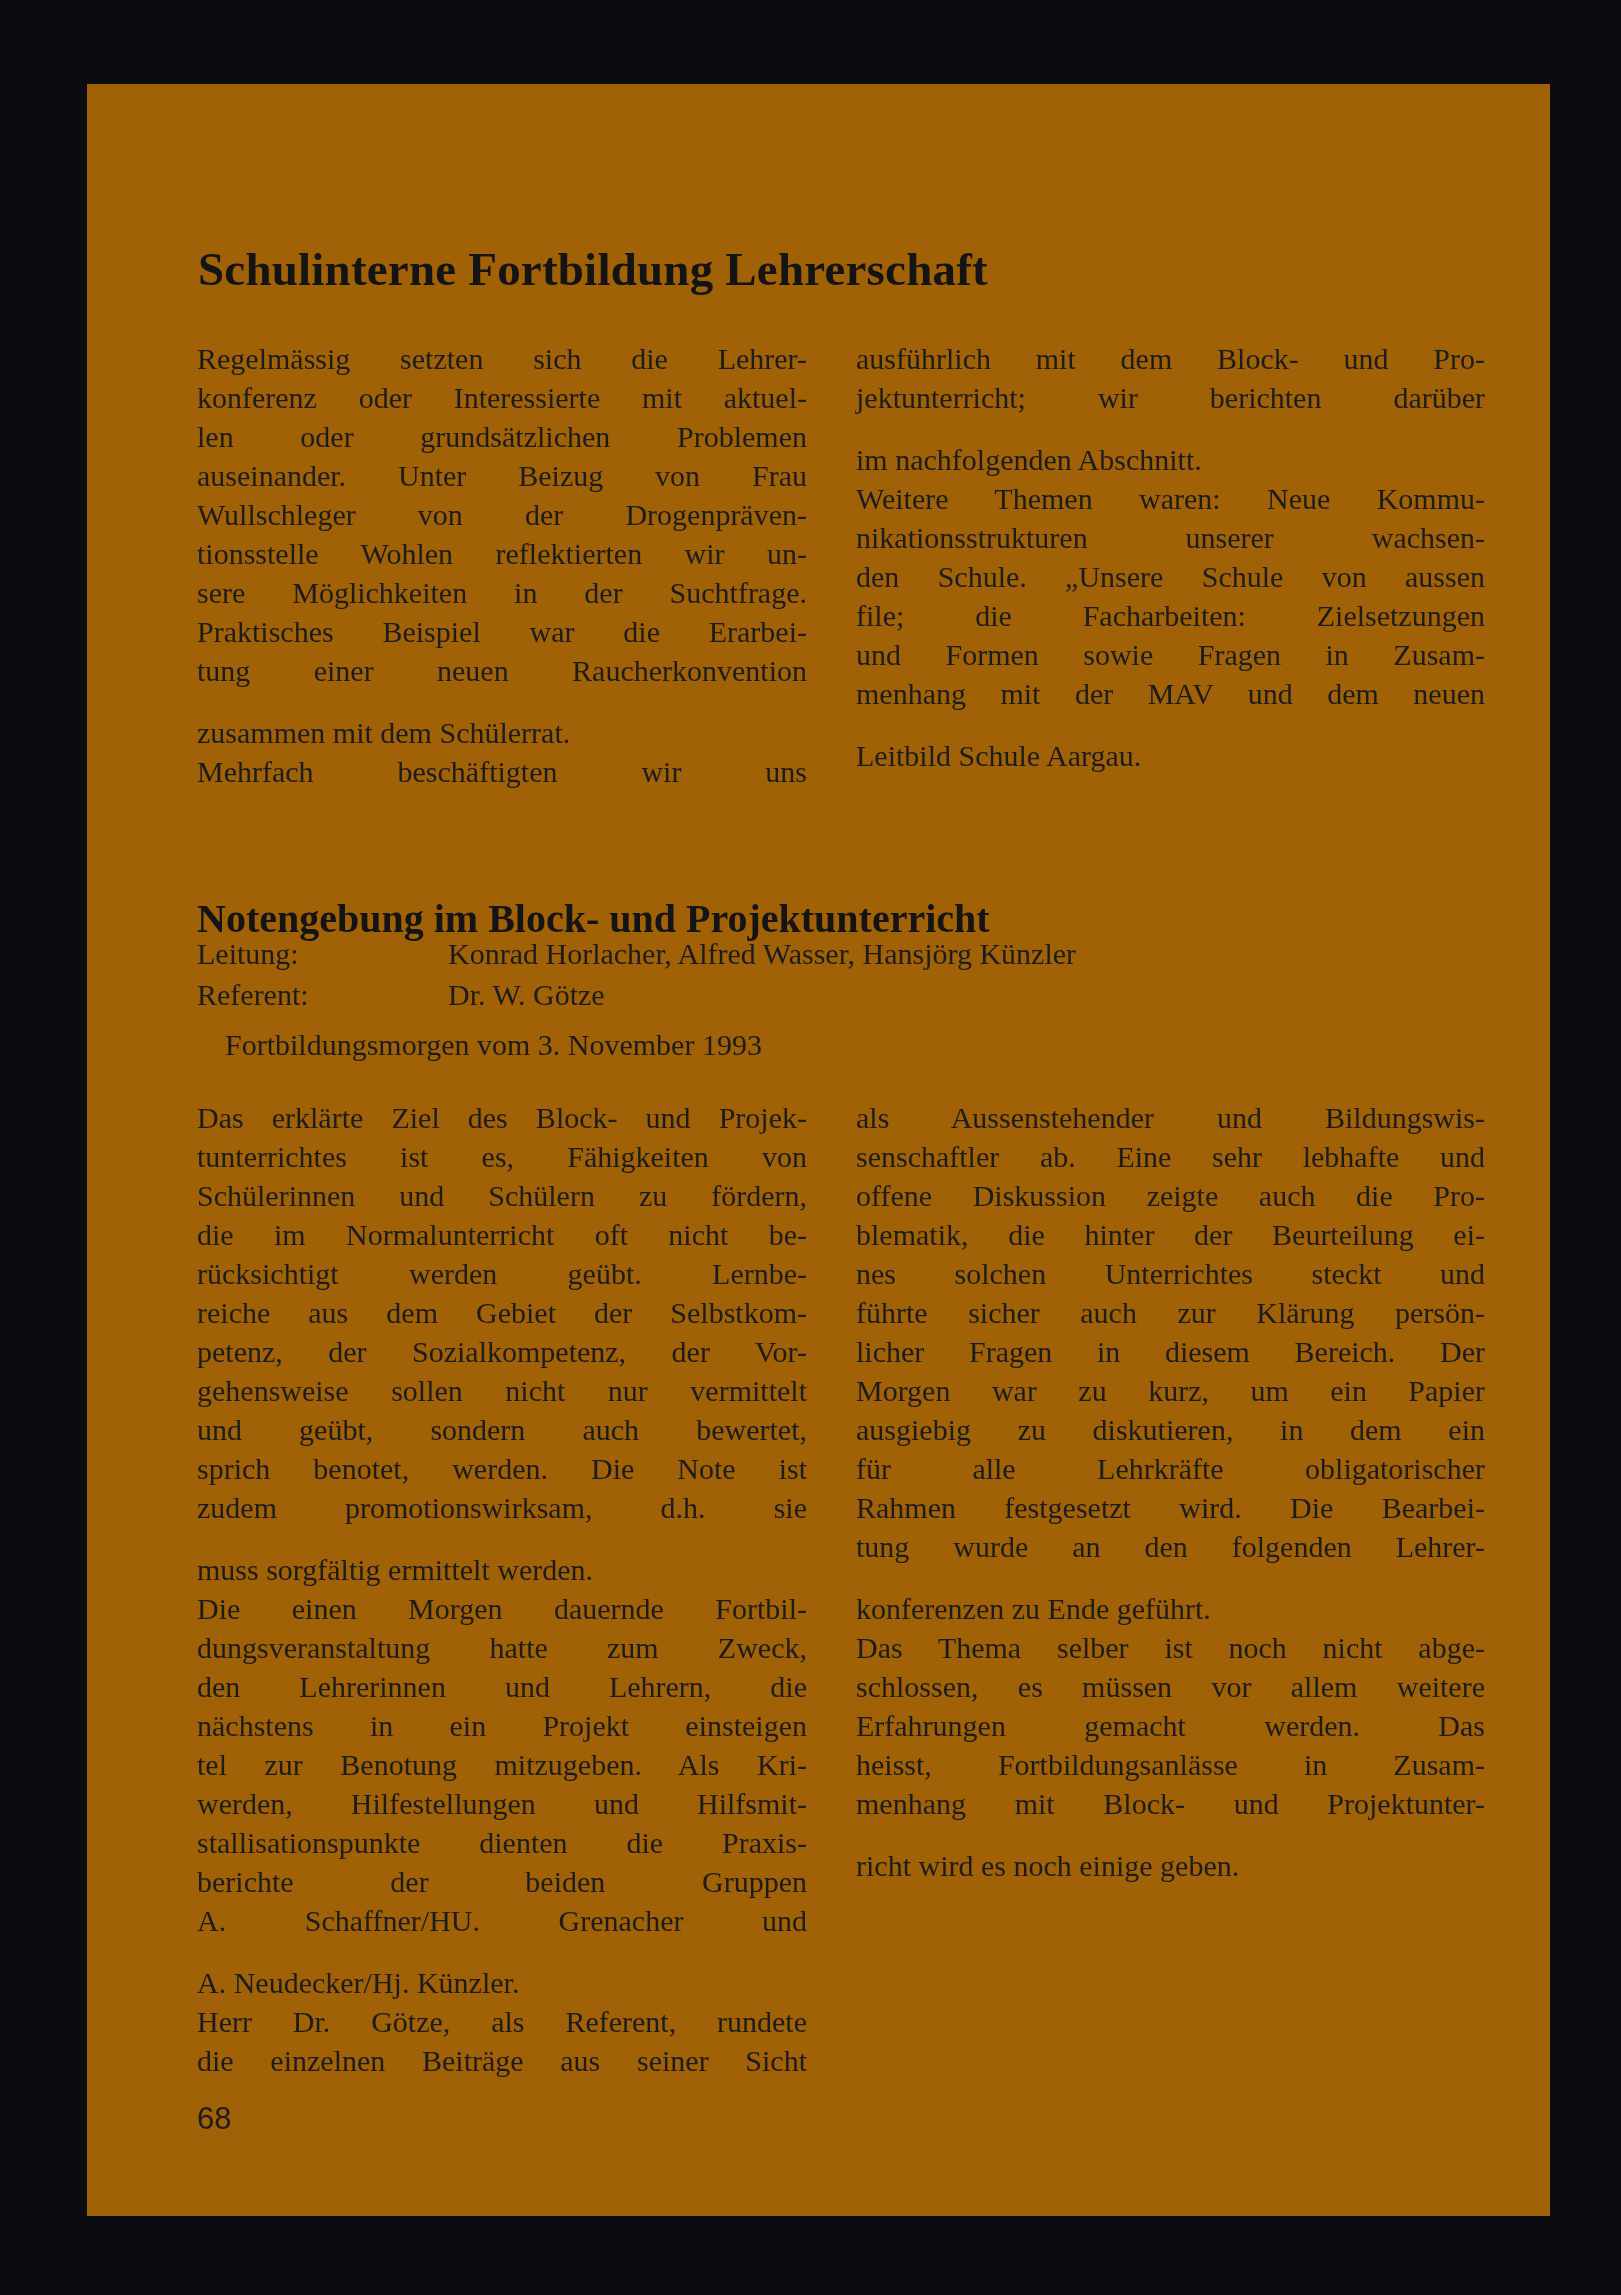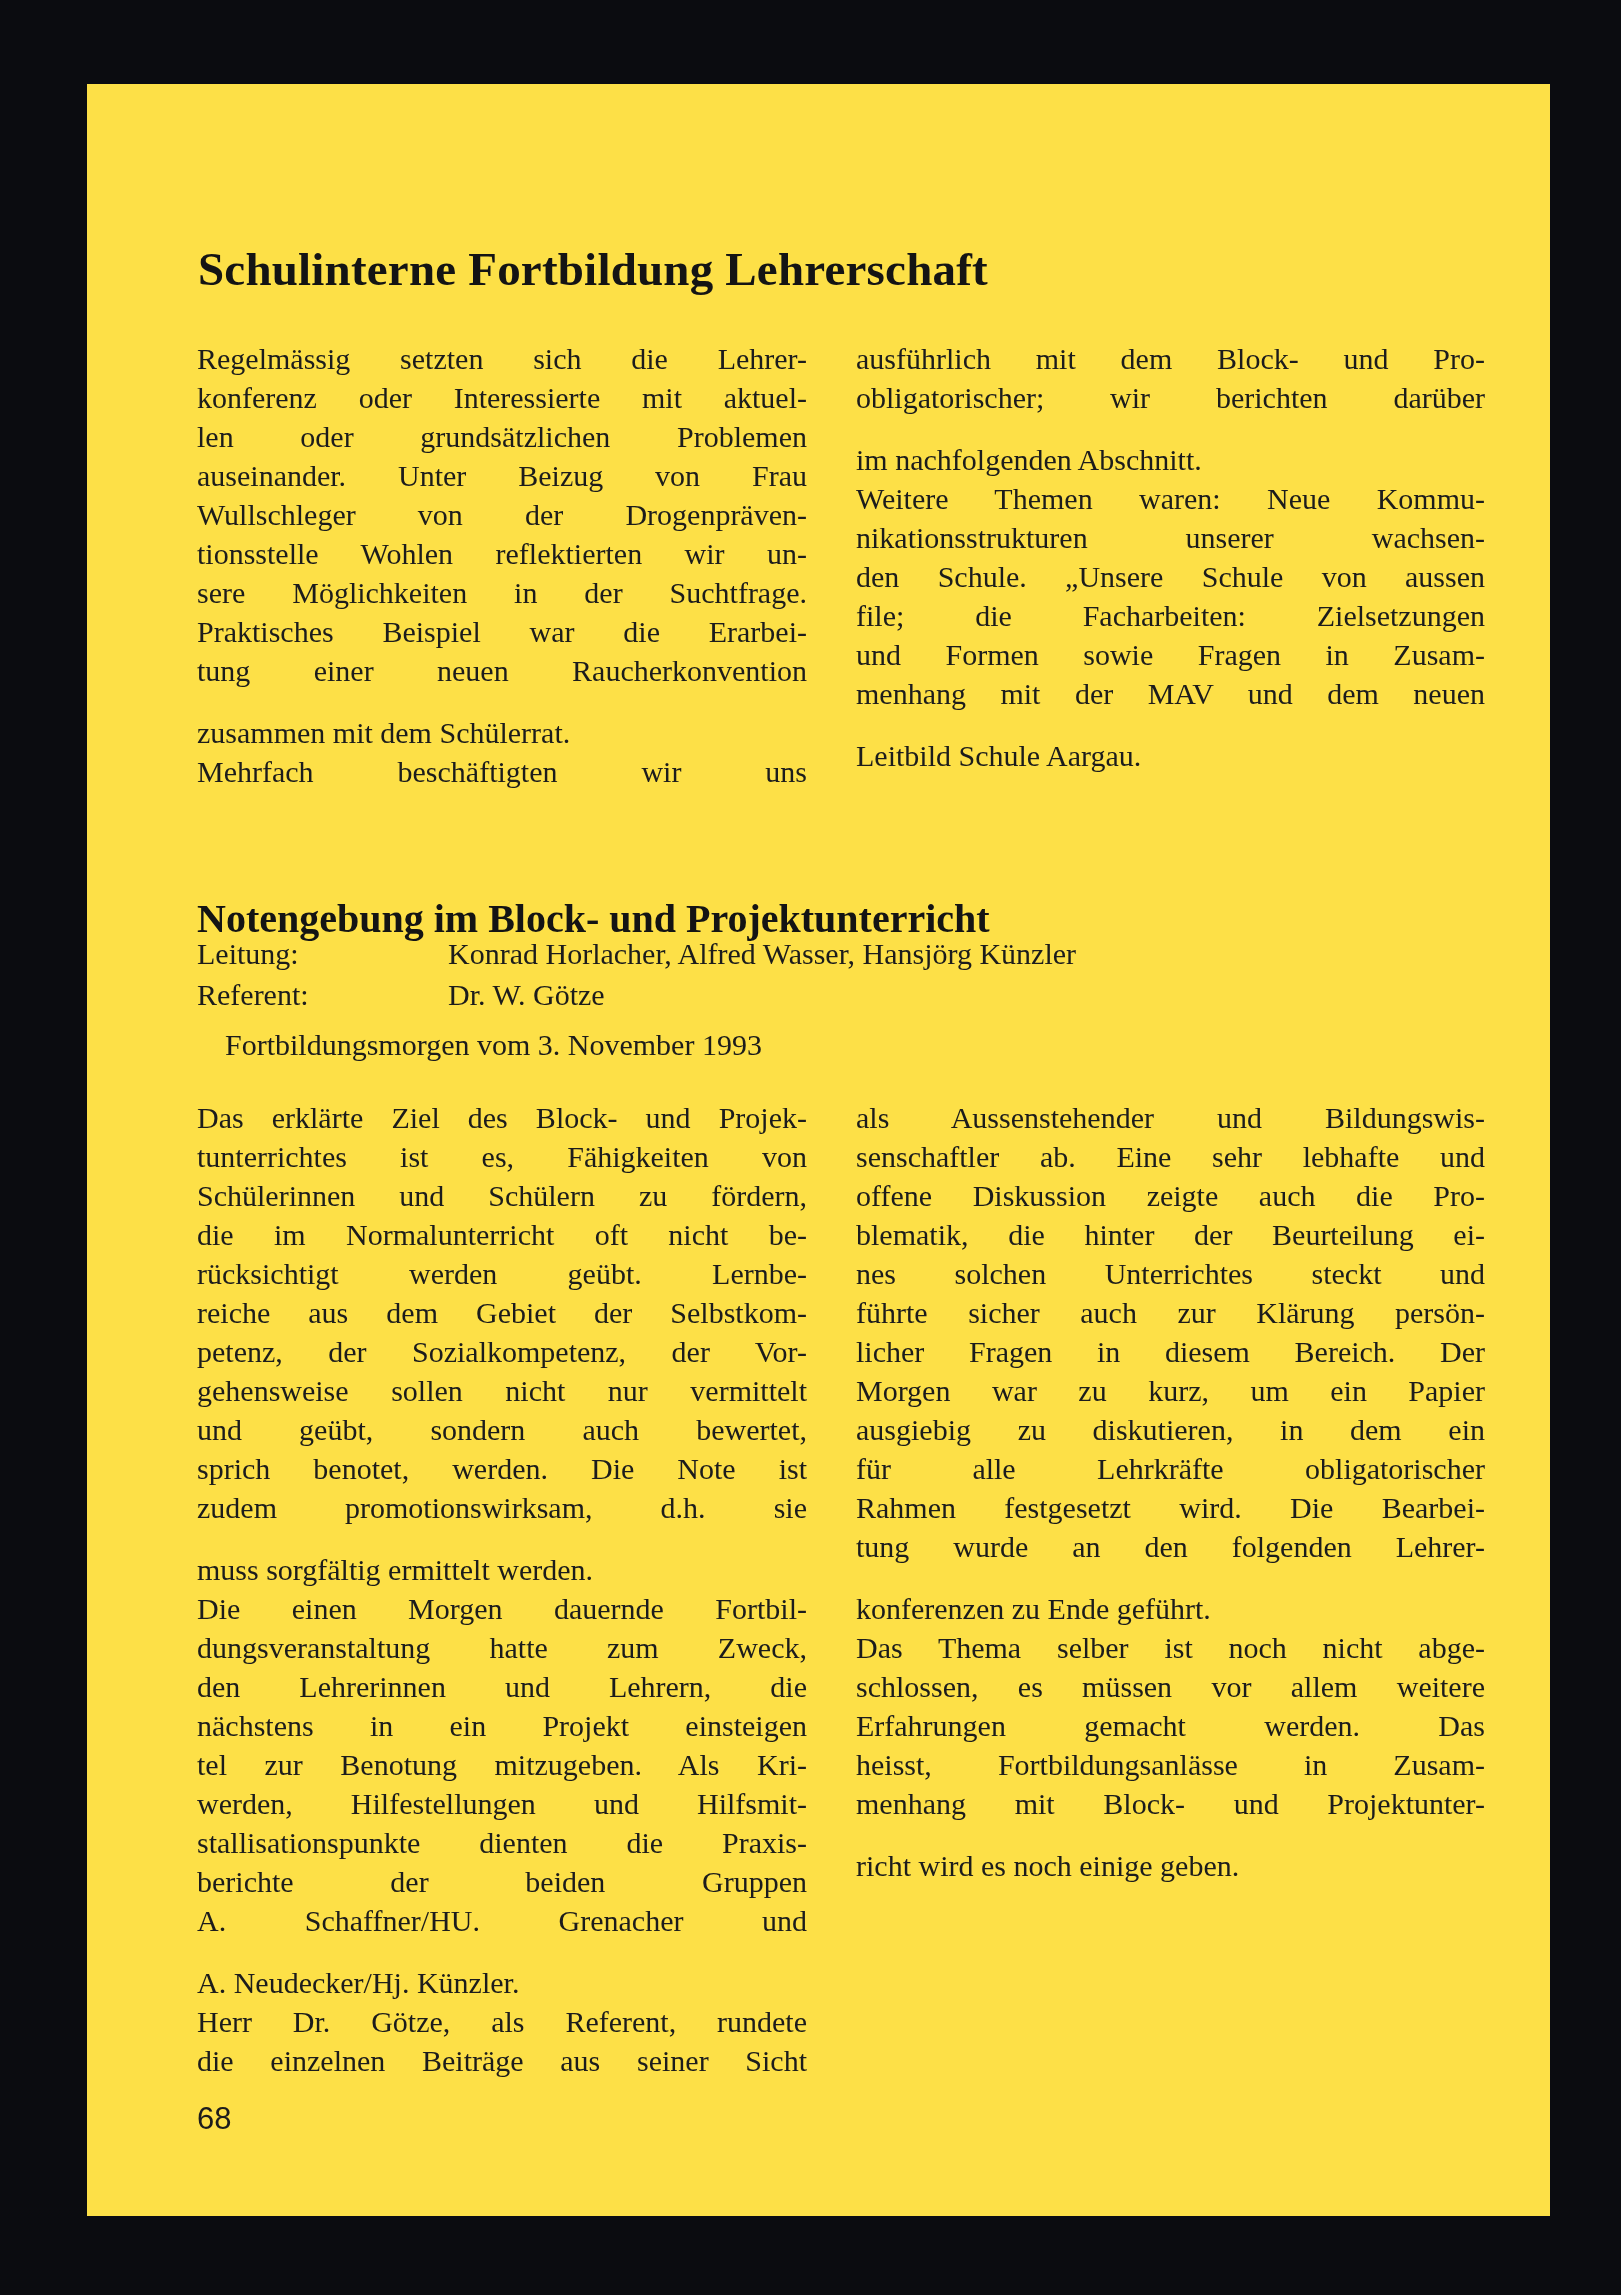--- a/index.html
+++ b/index.html
@@ -14,21 +14,21 @@
       overflow: hidden;
       font-family: "Liberation Serif", "DejaVu Serif", serif;
       color: #1a1a1a;
     }
     .page {
       position: absolute;
       left: 87px;
       top: 84px;
       width: 1463px;
       height: 2132px;
-      background: #fde047;
+      background: #a16207;
     }
     .h1 {
       position: absolute;
       left: 111px;
       top: 158px;
       font-size: 47px;
       font-weight: bold;
       letter-spacing: 0.2px;
       white-space: nowrap;
       color: #141414;
@@ -105,21 +105,21 @@
     <span class="line">tionsstelle Wohlen reflektierten wir un-</span>
     <span class="line">sere Möglichkeiten in der Suchtfrage.</span>
     <span class="line">Praktisches Beispiel war die Erarbei-</span>
     <span class="line">tung einer neuen Raucherkonvention</span>
     <span class="line last">zusammen mit dem Schülerrat.</span>
     <span class="line">Mehrfach beschäftigten wir uns</span>
   </div>
 
   <div class="col col2">
     <span class="line">ausführlich mit dem Block- und Pro-</span>
-    <span class="line">obligatorischer; wir berichten darüber</span>
+    <span class="line">jektunterricht; wir berichten darüber</span>
     <span class="line last">im nachfolgenden Abschnitt.</span>
     <span class="line">Weitere Themen waren: Neue Kommu-</span>
     <span class="line">nikationsstrukturen unserer wachsen-</span>
     <span class="line">den Schule. „Unsere Schule von aussen</span>
     <span class="line">file; die Facharbeiten: Zielsetzungen</span>
     <span class="line">und Formen sowie Fragen in Zusam-</span>
     <span class="line">menhang mit der MAV und dem neuen</span>
     <span class="line last">Leitbild Schule Aargau.</span>
   </div>
 

